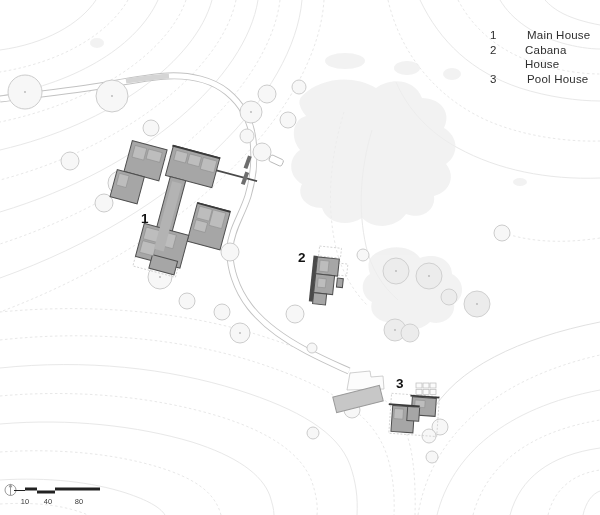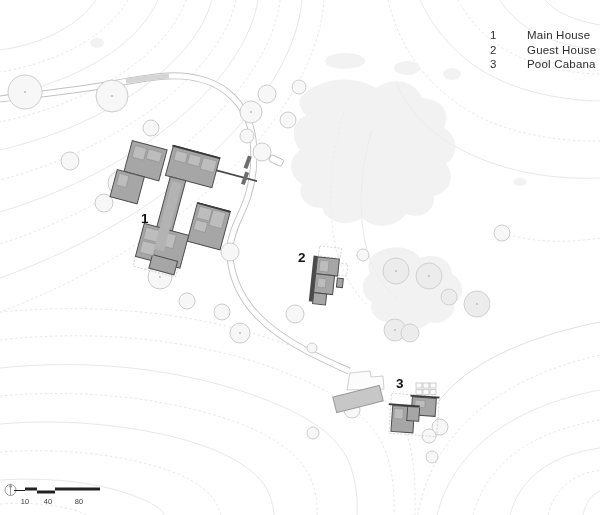--- a/index.html
+++ b/index.html
@@ -232,25 +232,25 @@
     </g>
   </svg>
 
   <div class="legend">
     <div class="legend-row">
       <span class="legend-num">1</span>
       <span class="legend-label">Main House</span>
     </div>
     <div class="legend-row">
       <span class="legend-num">2</span>
-      <span class="legend-label">Guest House</span>
+      <span class="legend-label">Cabana House</span>
     </div>
     <div class="legend-row">
       <span class="legend-num">3</span>
-      <span class="legend-label">Pool Cabana</span>
+      <span class="legend-label">Pool House</span>
     </div>
   </div>
 
   <div class="bl bl1">1</div>
   <div class="bl bl2">2</div>
   <div class="bl bl3">3</div>
 
 </div>
 
 </body></html>

